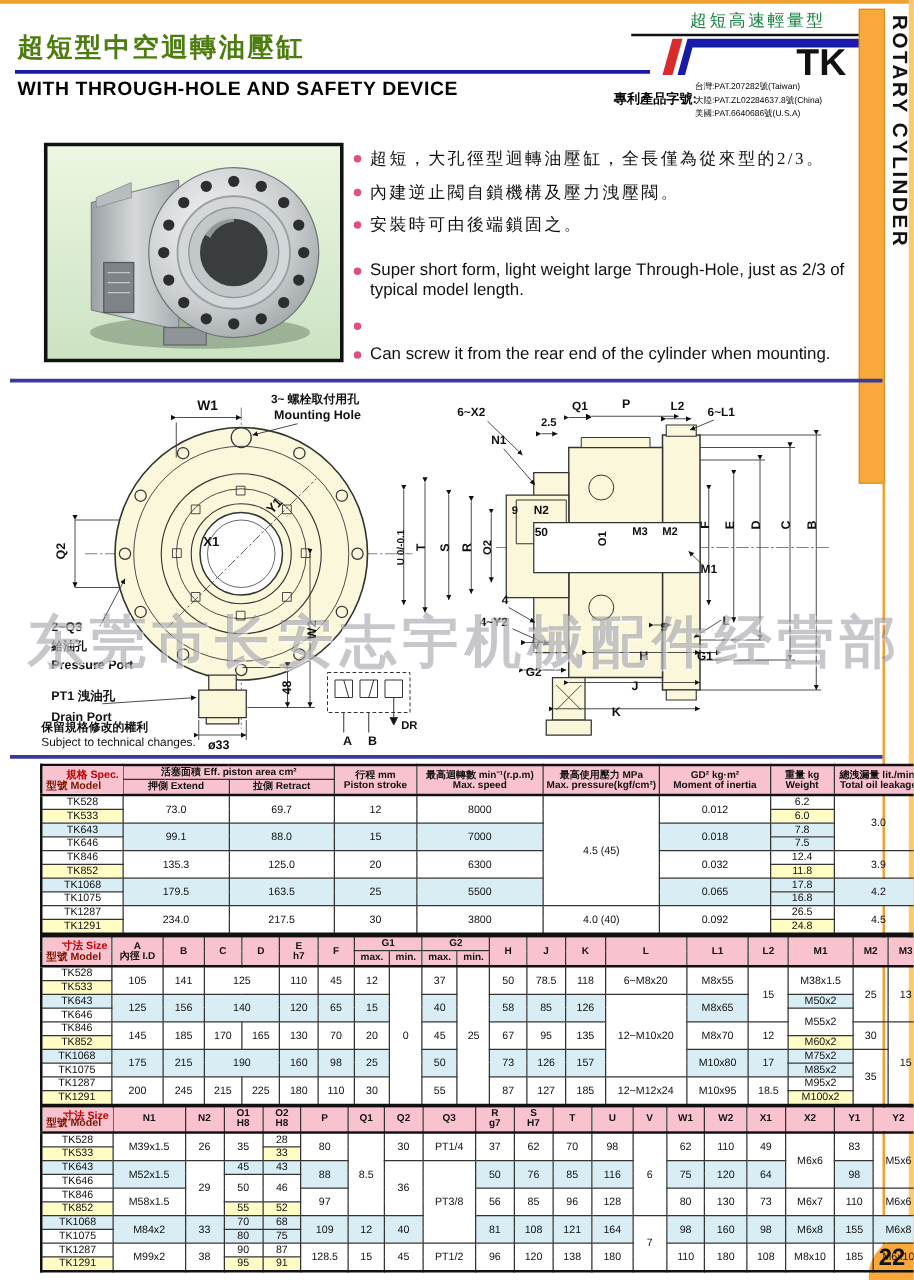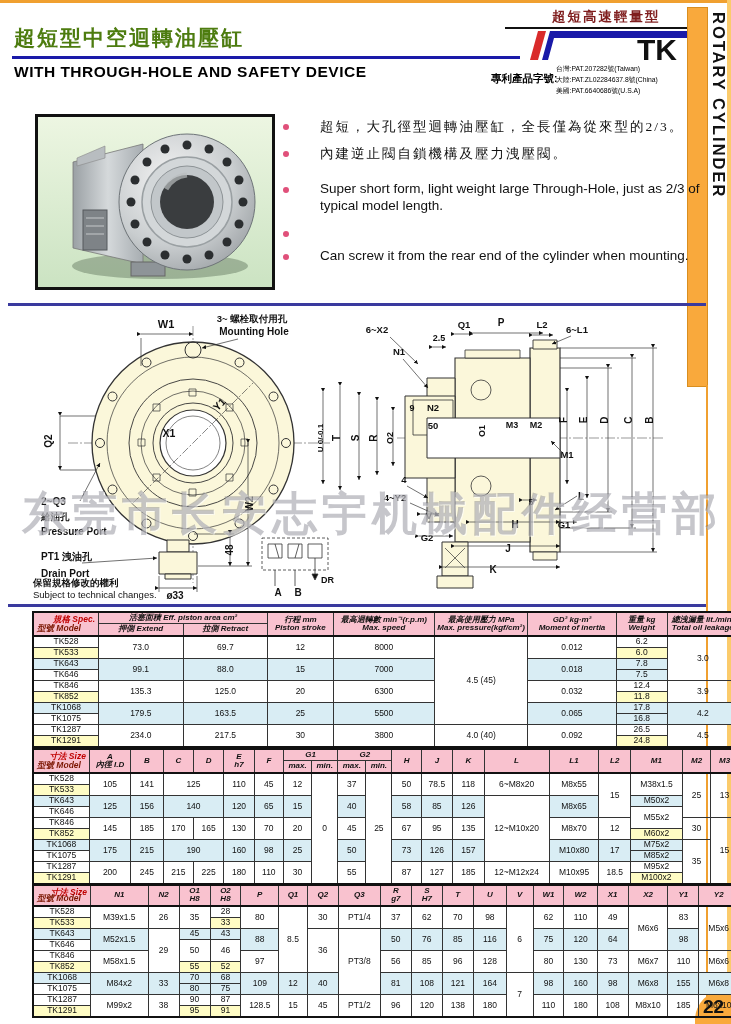--- a/index.html
+++ b/index.html
@@ -5,41 +5,41 @@
   html,body{margin:0;padding:0;background:#888;}
   #page{position:relative;width:731px;height:1024px;background:#ffffff;overflow:hidden;
         font-family:"Liberation Sans",sans-serif;color:#111;}
   .abs{position:absolute;}
 
   
   #top-line{left:0;top:0;width:731px;height:3px;background:#F0A030;}
   #title-zh{left:14px;top:24px;font-size:21px;font-weight:bold;letter-spacing:2px;color:#4d7c0f;}
   #title-underline{left:12px;top:56px;width:508px;height:3px;background:#1A1AA8;}
   #title-en{left:14px;top:62px;font-size:15.5px;font-weight:bold;line-height:1.28;letter-spacing:.5px;color:#000;}
-  #badge-zh{left:552px;top:8px;font-size:13.5px;font-weight:bold;letter-spacing:2px;color:#7f1d1d;}
+  #badge-zh{left:552px;top:8px;font-size:13.5px;font-weight:normal;letter-spacing:2px;color:#15803d;}
   #badge-line{left:505px;top:27px;width:197px;height:2px;background:#111;}
   #logo-svg{left:505px;top:28px;}
   #patent-label{left:491px;top:72px;font-size:10.5px;font-weight:bold;color:#000;}
   .patent-line{left:556px;font-size:6.8px;color:#000;white-space:nowrap;}
 
   
   #side-tab{left:687px;top:7px;width:19px;height:378px;background:#F9A93C;border:1px solid #D98E1F;}
   #side-text{left:704px;top:12px;height:372px;width:24px;writing-mode:vertical-rl;
              font-size:16.5px;font-weight:bold;letter-spacing:2px;color:#111;}
   #side-line{left:706px;top:385px;width:2px;height:639px;background:#F0A030;}
   #edge-line{left:727px;top:0;width:4px;height:1024px;background:#FBCB6B;}
   #page-badge{left:695px;top:990px;width:36px;height:34px;background:#F9A93C;border-top-left-radius:30px;}
   #page-num{left:703px;top:996px;font-size:19px;font-weight:bold;color:#111;}
 
   
   #photo{left:35px;top:114px;}
 
   
   #features{left:283px;top:118px;width:424px;}
-  .feat{display:flex;margin-bottom:9px;gap:24px;}
+  .feat{display:flex;margin-bottom:9px;}
   .feat .dot{width:6px;height:6px;border-radius:50%;background:#E0507A;margin:6px 7px 0 0;flex:none;}
   .feat.zh .txt{font-family:"Liberation Serif",serif;font-size:13.5px;letter-spacing:2px;line-height:1.3;}
   .feat.en .txt{font-size:13.5px;line-height:1.22;}
   .feat.en{margin-bottom:11px;}
   #feat-gap{height:10px;}
 
   
   .navy-rule{background:#3A3A9E;height:3px;}
 
   
@@ -55,21 +55,21 @@
               color:rgba(105,105,118,0.38);text-shadow:1px 1px 0 rgba(255,255,255,.6);white-space:nowrap;z-index:9;}
   #wm-site{left:424px;top:980px;font-size:30px;font-weight:bold;letter-spacing:1px;
            color:rgba(255,98,0,0.88);z-index:9;}
 
   
   .tbl-host{z-index:3;}
   table.spec{border-collapse:collapse;table-layout:fixed;width:708px;border:2px solid #111;
              font-size:8.5px;line-height:1.05;}
   table.spec th,table.spec td{border:1px solid #333;padding:0;text-align:center;
              white-space:pre-line;overflow:hidden;}
-  table.spec thead th{background:#F9C2CF;font-size:8px;font-weight:bold;padding:1px 0;font-style:italic;}
+  table.spec thead th{background:#F9C2CF;font-size:8px;font-weight:bold;padding:1px 0;}
   table.spec thead{border-bottom:2px solid #111;}
   table.spec tbody td{height:10px;}
   table.spec tbody tr.gs td{border-top:1.5px solid #111;}
   td.m,td.my,td.mb{text-align:left;padding-left:3px;font-weight:normal;}
   td.my,.y{background:#FFFCC4;}
   td.mb,.b{background:#D9EDF4;}
   th.diag{position:relative;background:linear-gradient(to bottom right,#C8F478 48%,#333 48%,#333 52%,#F2A35C 52%);padding:0;}
   th.diag .dt{position:absolute;top:2px;right:3px;color:#C00000;font-size:8.5px;font-weight:bold;}
   th.diag .db{position:absolute;bottom:2px;left:3px;color:#7A1500;font-size:8.5px;font-weight:bold;}
 </style>
@@ -156,20 +156,24 @@
   </svg>
 
   <div class="abs" id="features">
     <div class="feat zh">
         <span class="dot"></span>
         <span class="txt">超短，大孔徑型迴轉油壓缸，全長僅為從來型的2/3。</span>
       </div>
     <div class="feat zh">
         <span class="dot"></span>
         <span class="txt">內建逆止閥自鎖機構及壓力洩壓閥。</span>
+      </div>
+    <div class="feat zh">
+        <span class="dot"></span>
+        <span class="txt">安裝時可由後端鎖固之。</span>
       </div>
     <div id="feat-gap"></div>
     <div class="feat en">
         <span class="dot"></span>
         <span class="txt">Super short form, light weight large Through-Hole, just as 2/3 of typical model length.</span>
       </div>
     <div class="feat en">
         <span class="dot"></span>
       </div>
     <div class="feat en">

